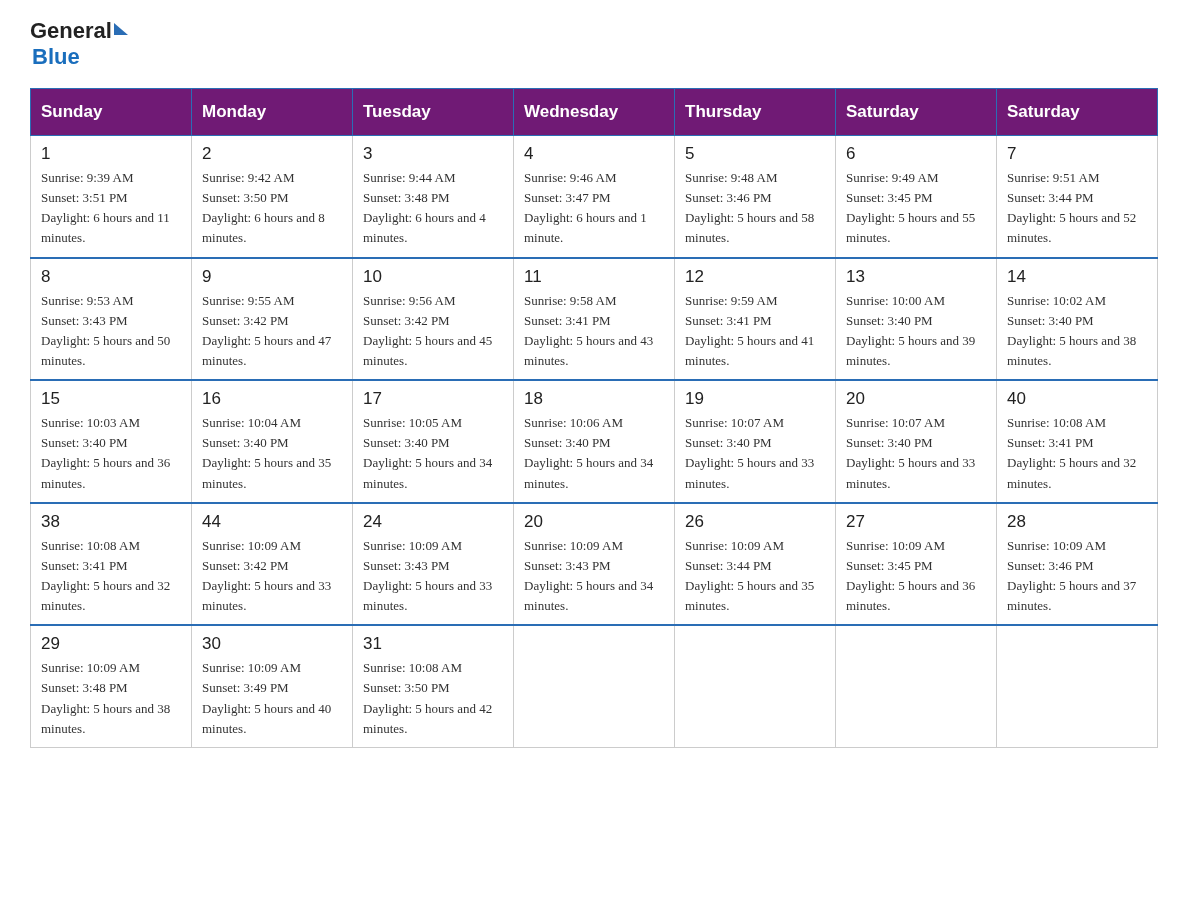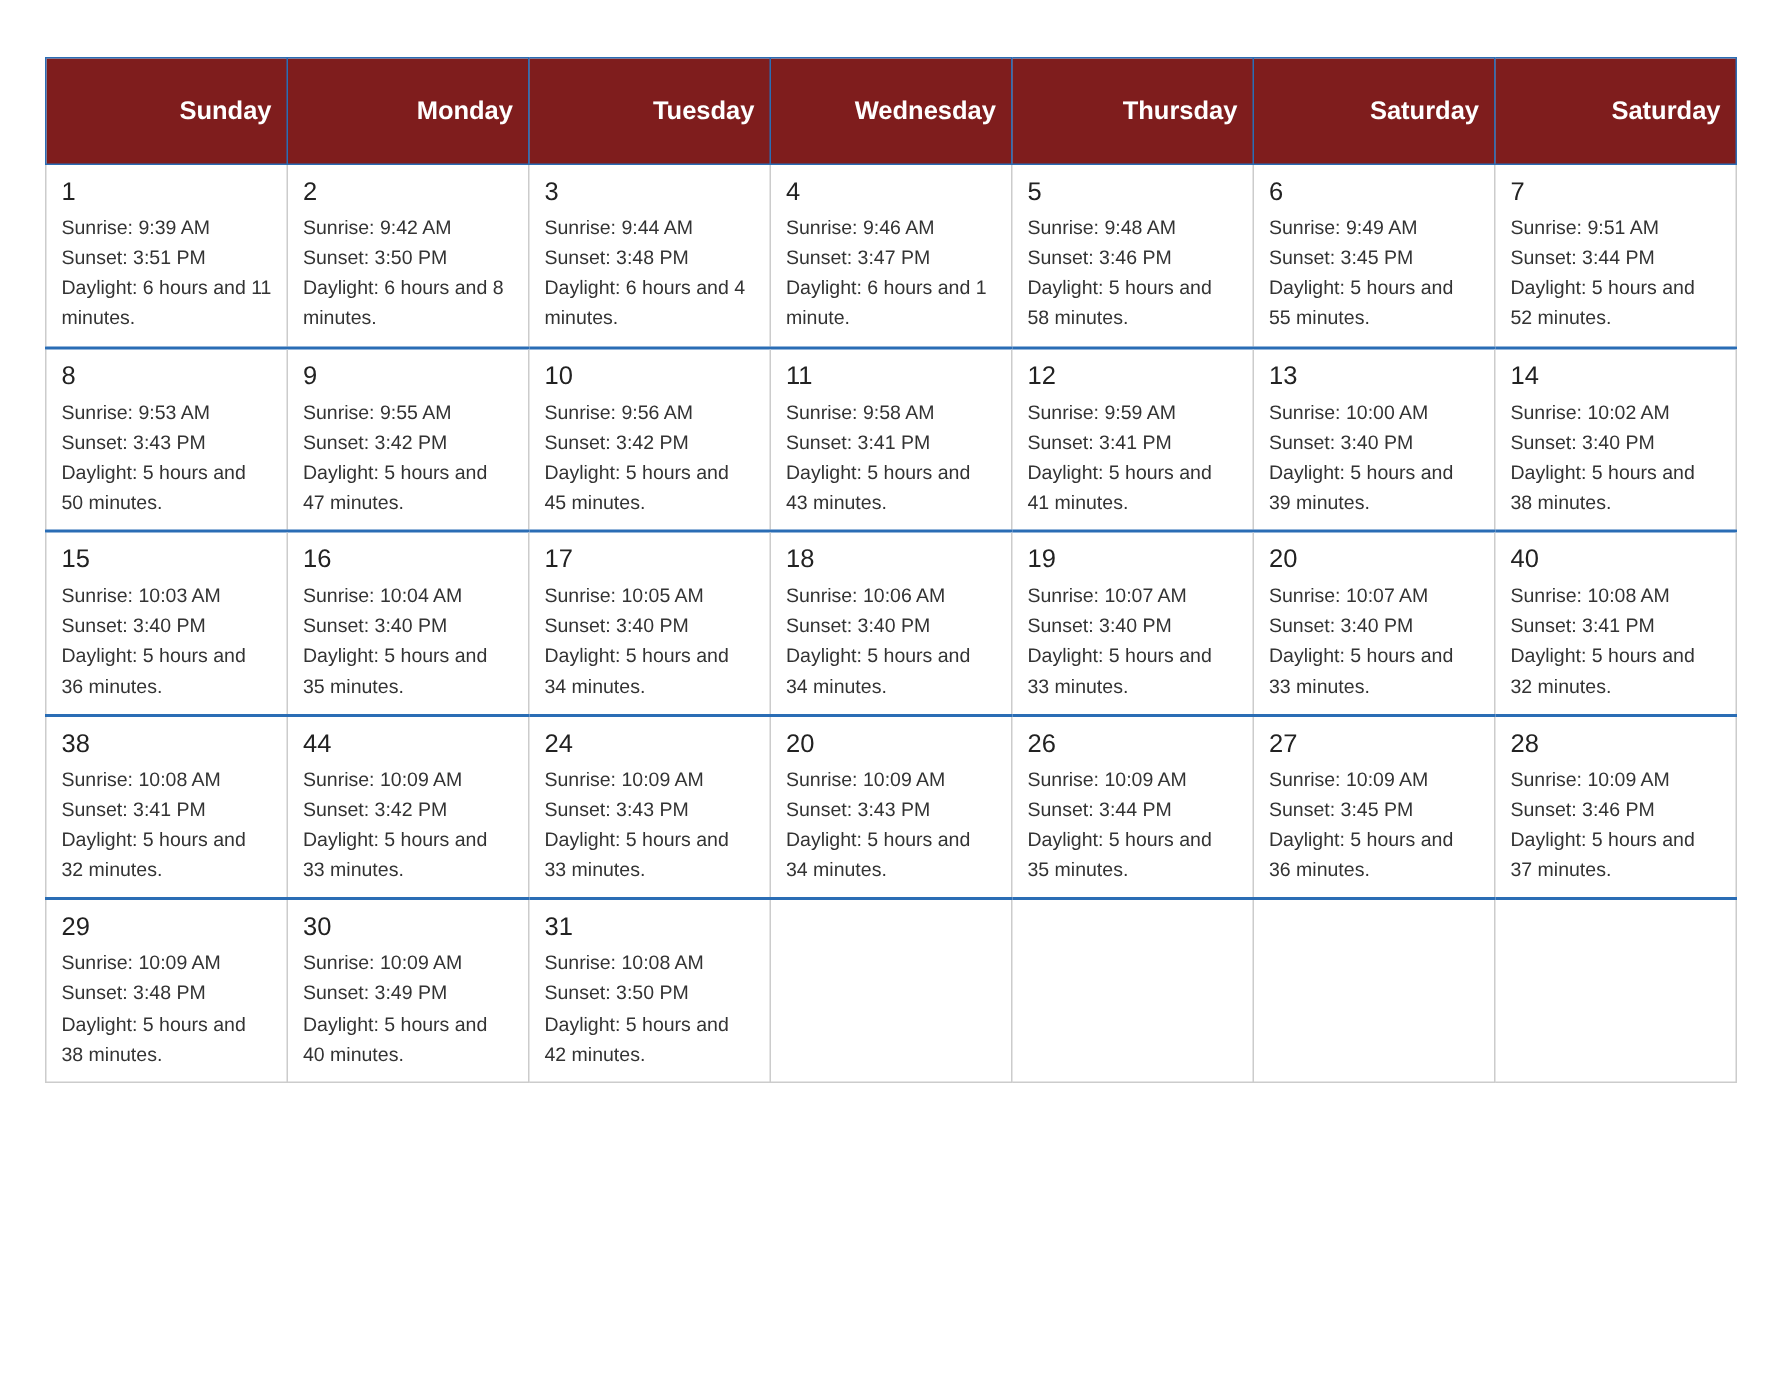--- a/index.html
+++ b/index.html
@@ -53,26 +53,26 @@
       font-size: 20px;
       color: #555;
       margin-top: 4px;
     }
     .calendar-table {
       width: 100%;
       border-collapse: collapse;
       table-layout: fixed;
     }
     .calendar-table th {
-      background: #7f1d1d;
+      background: #701a75;
       color: #fff;
       font-size: 17px;
       font-weight: bold;
-      padding: 25px 10px;
-      text-align: right;
+      padding: 13px 10px;
+      text-align: left;
       border: 1px solid #2a6db5;
     }
     .calendar-table td {
       vertical-align: top;
       border: 1px solid #ccc;
       border-top: 2px solid #2a6db5;
       padding: 8px 10px;
       min-height: 100px;
       font-size: 13.5px;
       color: #222;
@@ -84,20 +84,21 @@
     .day-number {
       font-size: 17px;
       font-weight: normal;
       margin-bottom: 4px;
       color: #222;
     }
     .day-info {
       font-size: 13px;
       color: #333;
       line-height: 1.55;
+      font-family: Liberation Serif, serif;
     }
     .empty-cell {
       background: #fff;
       border: 1px solid #ccc;
       border-top: 2px solid #2a6db5;
     }
     
     .arrow-shape {
       width: 0;
       height: 0;
@@ -107,20 +108,27 @@
       display: inline-block;
       margin-left: 2px;
       vertical-align: middle;
       margin-top: -4px;
     }
   </style>
 </head>
 <body>
 
 <div class="header">
+  <div class="logo">
+    <div class="logo-text">
+      <span class="logo-general">General</span>
+      <span class="arrow-shape"></span>
+    </div>
+    <div class="logo-blue-word">Blue</div>
+  </div>
 </div>
 
 <table class="calendar-table">
   <thead>
     <tr>
     <th>Sunday</th>
         <th>Monday</th>
         <th>Tuesday</th>
         <th>Wednesday</th>
         <th>Thursday</th>

